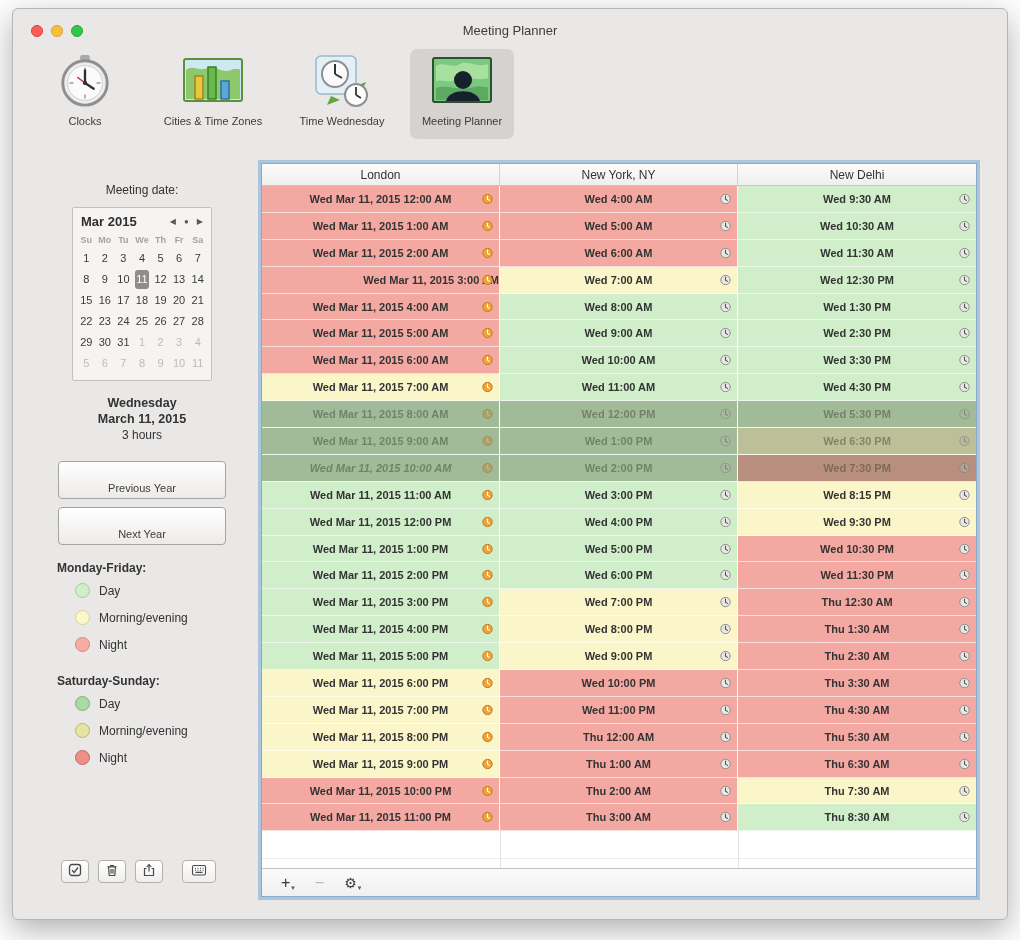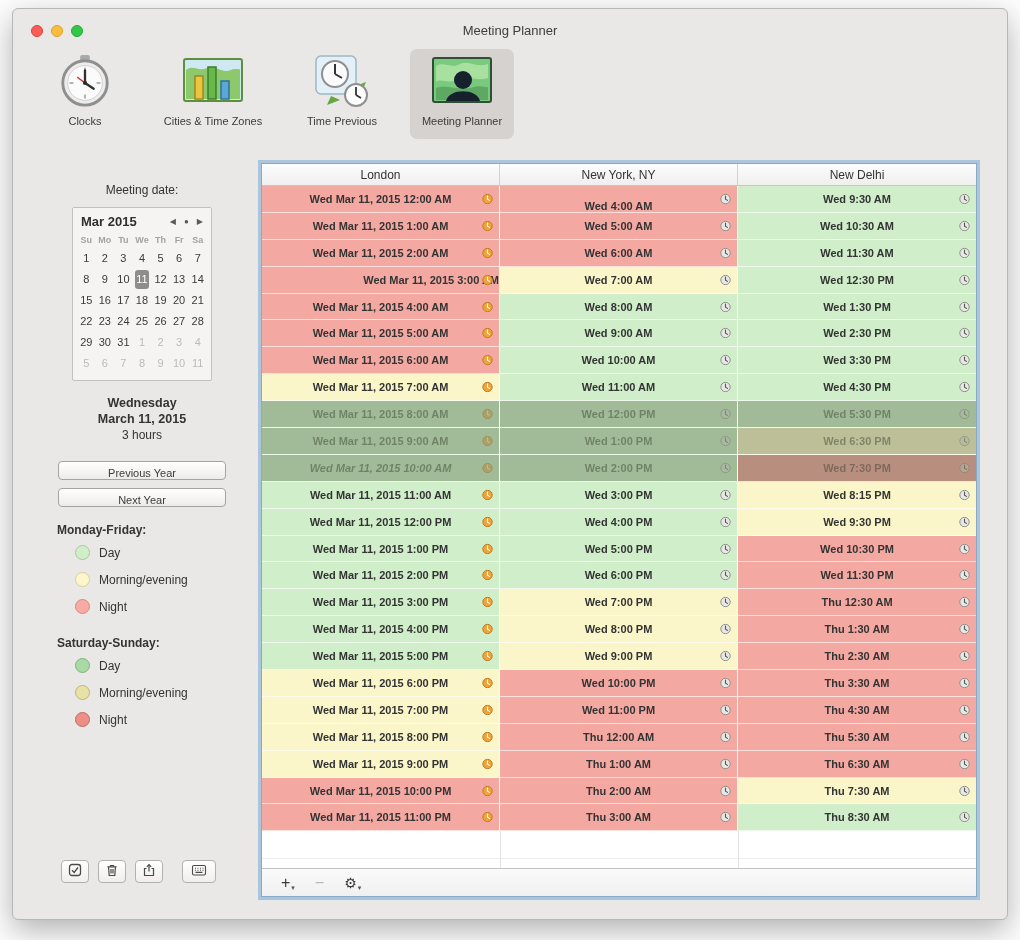--- a/index.html
+++ b/index.html
@@ -39,21 +39,21 @@
   .cal-grid{display:grid;grid-template-columns:repeat(7,1fr);grid-auto-rows:21px;text-align:center;
             font-size:11px;color:#3a3a3a;}
   .cal-day{line-height:21px;}
   .cal-day.dim{color:#bdbab8;}
   .cal-day.sel{background:#8f8d8b;color:#fff;border-radius:3px;margin:1px 2px;line-height:19px;}
   .sel-info{text-align:center;margin-top:14px;line-height:16px;}
   .sel-weekday,.sel-date{font-weight:bold;font-size:12.5px;}
   .sel-duration{font-size:12px;}
   .year-btn{display:block;width:168px;height:19px;margin:8px auto 0;border:1px solid #a6a4a2;
             border-radius:4px;background:linear-gradient(#ffffff,#edebe9);font-size:11px;
-            color:#3c3c3c;font-family:inherit;line-height:16px;padding:3px;}
+            color:#3c3c3c;font-family:inherit;line-height:16px;padding:18px;}
   .year-btn.first{margin-top:18px;}
   .legend{margin-top:14px;padding-left:20px;}
   .legend-title{font-weight:bold;margin:16px 0 2px;font-size:12px;}
   .legend-item{display:flex;align-items:center;gap:9px;padding:6px 0 6px 18px;}
   .legend-swatch{width:15px;height:15px;border-radius:50%;border:1px solid;box-sizing:border-box;flex:none;}
   .legend-label{font-size:12px;}
   .sidebar-actions{position:absolute;left:24px;bottom:14px;display:flex;gap:9px;align-items:center;}
   .sa-btn{width:28px;height:23px;background:linear-gradient(#ffffff,#f0eeec);border:1px solid #b3b1af;
           border-radius:4px;display:flex;align-items:center;justify-content:center;padding:0;}
   .sa-btn.wide{width:34px;margin-left:10px;}
@@ -142,21 +142,21 @@
             <circle cx="22" cy="20" r="13" fill="#fafafa" stroke="#8f8f8f" stroke-width="2"></circle>
             <path d="M22 20 L22 10" stroke="#333" stroke-width="2"></path>
             <path d="M22 20 L29 24" stroke="#333" stroke-width="2"></path>
             <path d="M40 33 l13 -5 -4 9 z" fill="#61a83f"></path>
             <path d="M27 46 l-13 5 4 -9 z" fill="#61a83f"></path>
             <circle cx="43" cy="41" r="11" fill="#fdfdfd" stroke="#8f8f8f" stroke-width="2"></circle>
             <path d="M43 41 L43 33" stroke="#333" stroke-width="1.8"></path>
             <path d="M43 41 L48 44" stroke="#333" stroke-width="1.8"></path>
           </svg>
         </span>
-        <span class="tb-label">Time Previous</span>
+        <span class="tb-label">Time Wednesday</span>
       </div>
       <div class="tb-item tb-meet selected">
         <span class="tb-icon">
           <svg width="60" height="54" viewBox="0 0 60 54">
             <rect x="1" y="4" width="58" height="44" rx="2" fill="#79c97f" stroke="#2e4e35" stroke-width="2"></rect>
             <path d="M4 12 C12 7 20 15 28 10 C36 6 44 14 56 10 L56 24 C44 28 34 20 24 26 C16 30 8 24 4 28 Z" fill="#a8e0a0"></path>
             <path d="M4 34 C16 30 28 38 42 33 C48 31 54 34 56 33 L56 46 L4 46 Z" fill="#5da862"></path>
             <circle cx="31" cy="26" r="9" fill="#17212e"></circle>
             <path d="M14 47 C17 34 45 34 48 47 Z" fill="#17212e"></path>
           </svg>
@@ -317,21 +317,21 @@
         </div>
       <div class="tbody">
           <div class="trow">
             <div class="tcell" style="background: rgb(244, 168, 162);">
               <span class="tcell-text">Wed Mar 11, 2015 12:00 AM</span>
               <span class="clock-icon"><svg width="11" height="11" viewBox="0 0 11 11">
                   <circle cx="5.5" cy="5.5" r="4.7" fill="#f1a33b" stroke="#bc7f22" stroke-width="1"></circle>
                   <path d="M5.5 2.6 L5.5 5.7 L7.5 6.9" fill="none" stroke="#ffffff" stroke-width="1.1" stroke-linecap="round"></path>
                 </svg></span>
             </div>
-            <div class="tcell" style="background: rgb(244, 168, 162); align-items: flex-end;">
+            <div class="tcell" style="background: rgb(244, 168, 162);">
               <span class="tcell-text">Wed 4:00 AM</span>
               <span class="clock-icon"><svg width="11" height="11" viewBox="0 0 11 11">
                   <circle cx="5.5" cy="5.5" r="4.7" fill="#e7e7e4" stroke="#8f8f8c" stroke-width="1"></circle>
                   <path d="M5.5 2.6 L5.5 5.7 L7.5 6.9" fill="none" stroke="#555555" stroke-width="1.1" stroke-linecap="round"></path>
                 </svg></span>
             </div>
             <div class="tcell" style="background: rgb(207, 238, 201);">
               <span class="tcell-text">Wed 9:30 AM</span>
               <span class="clock-icon"><svg width="11" height="11" viewBox="0 0 11 11">
                   <circle cx="5.5" cy="5.5" r="4.7" fill="#e7e7e4" stroke="#8f8f8c" stroke-width="1"></circle>

